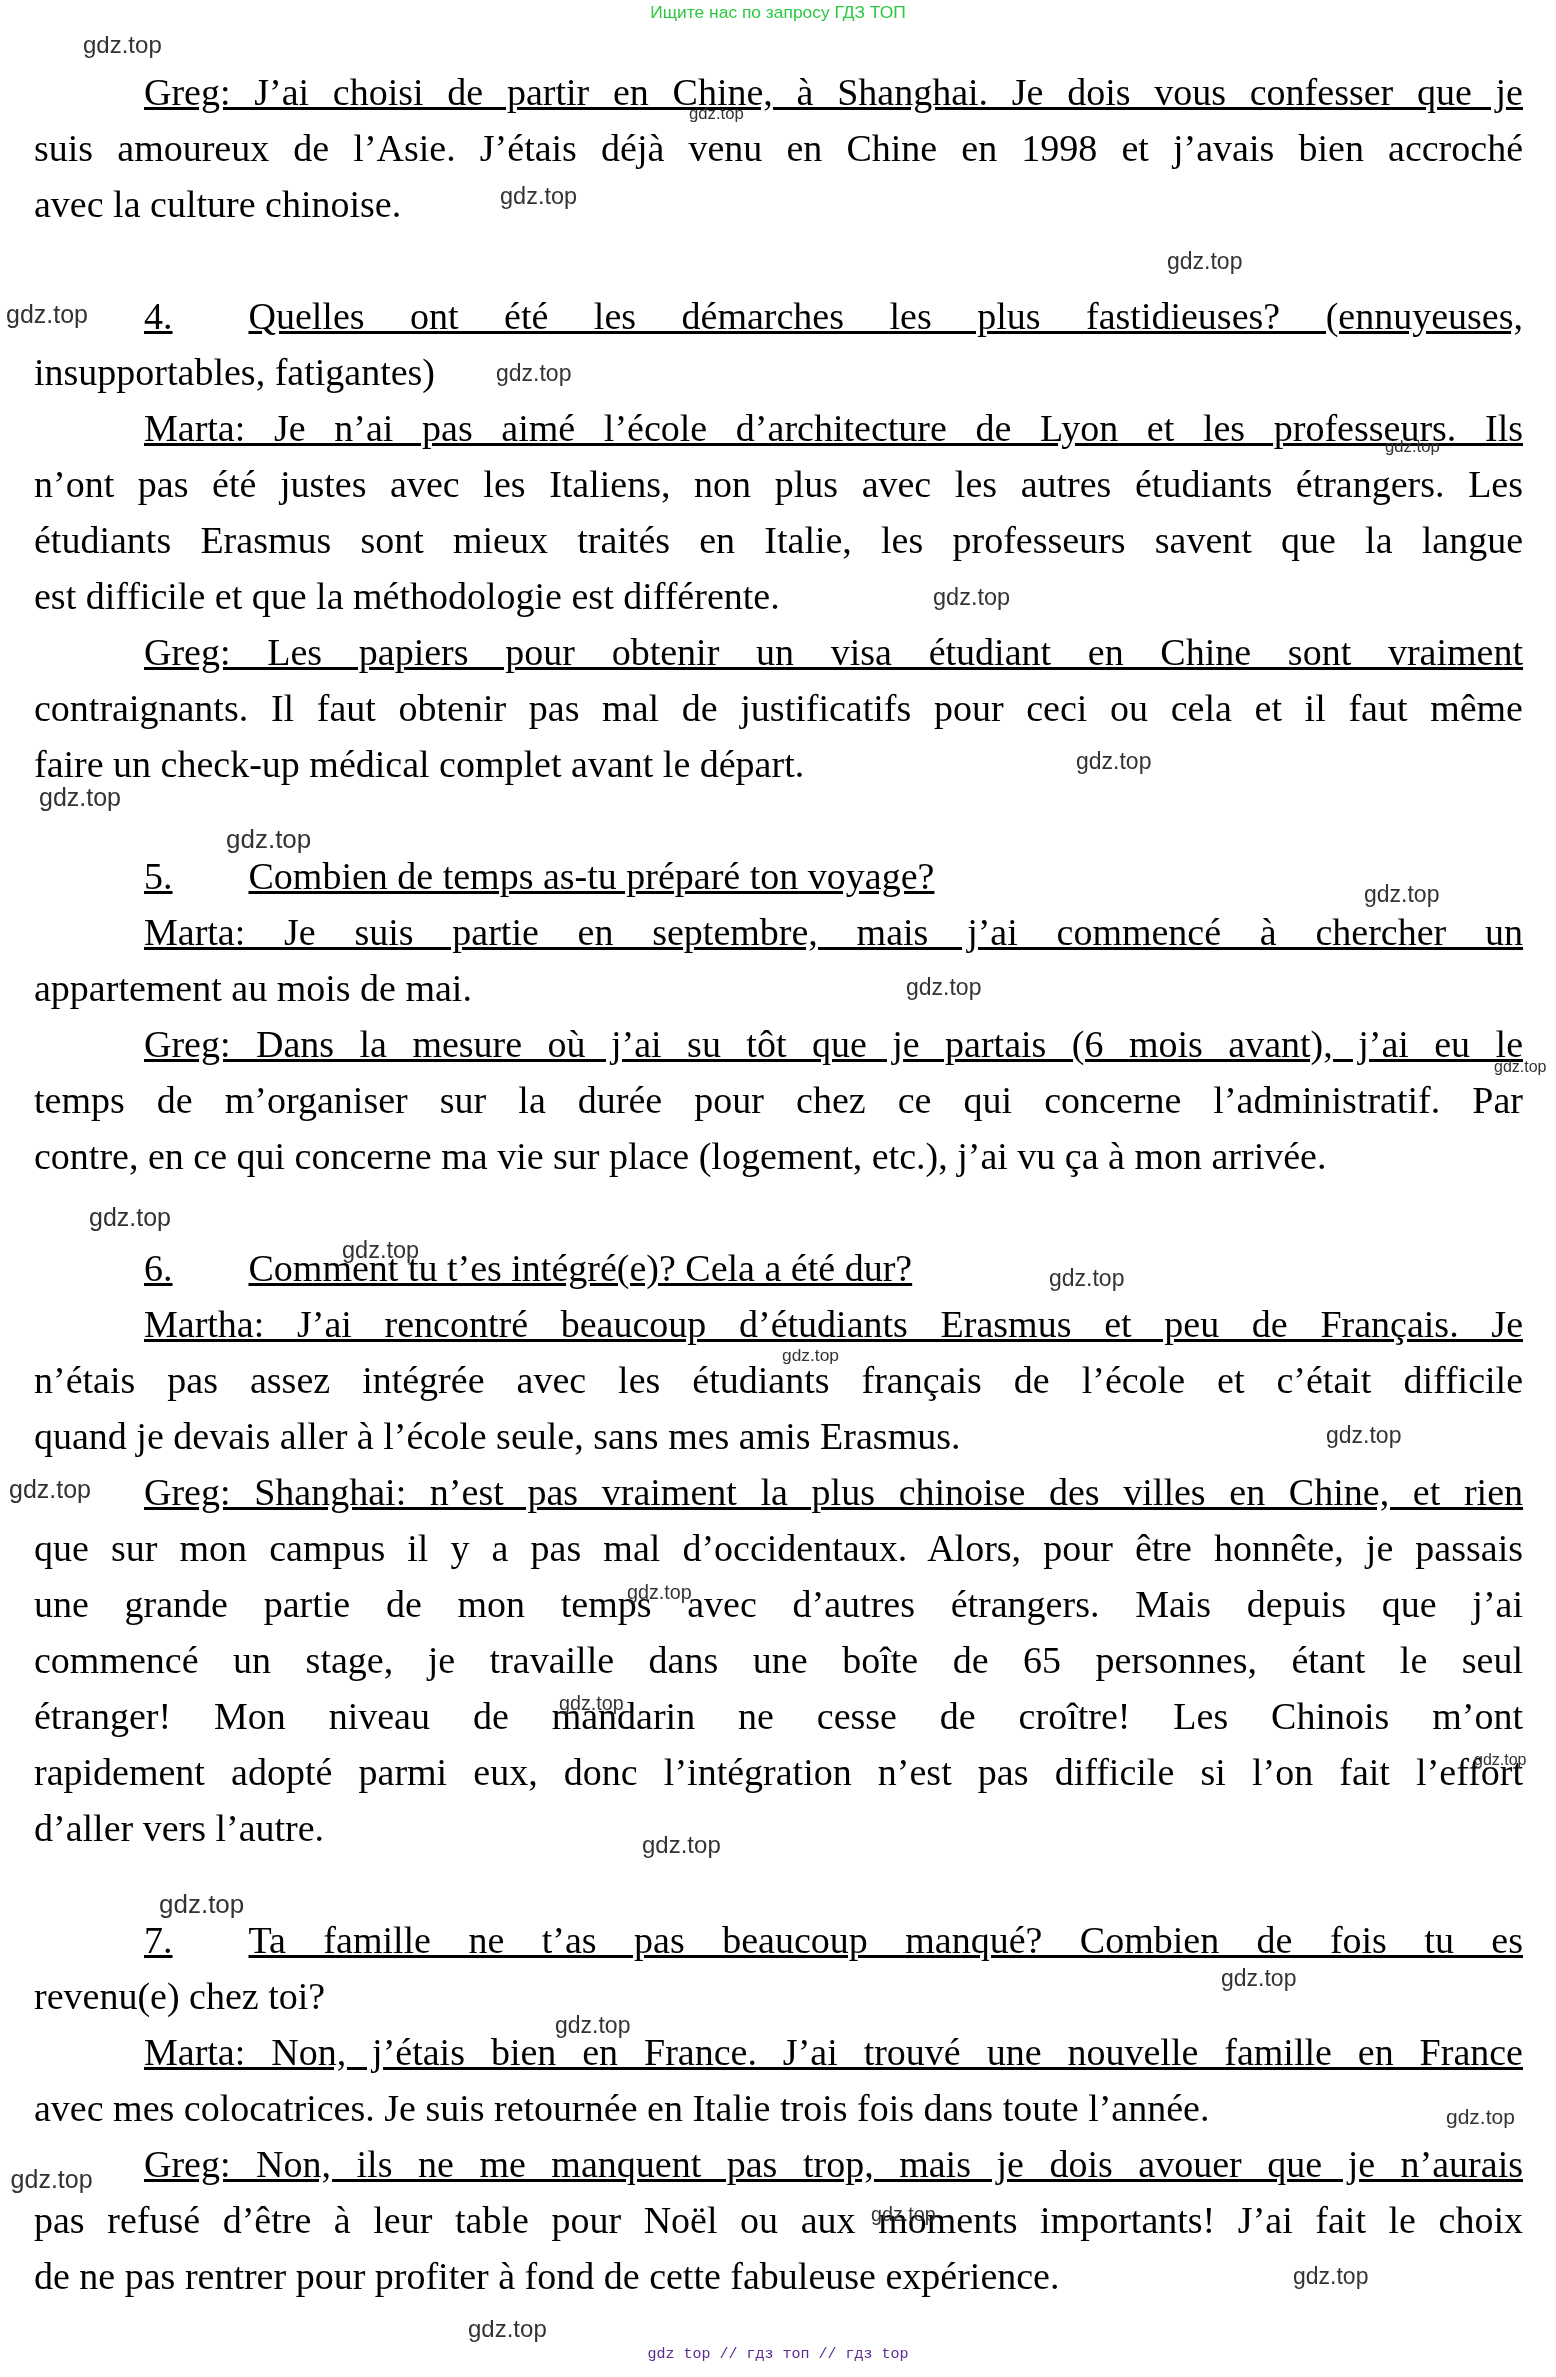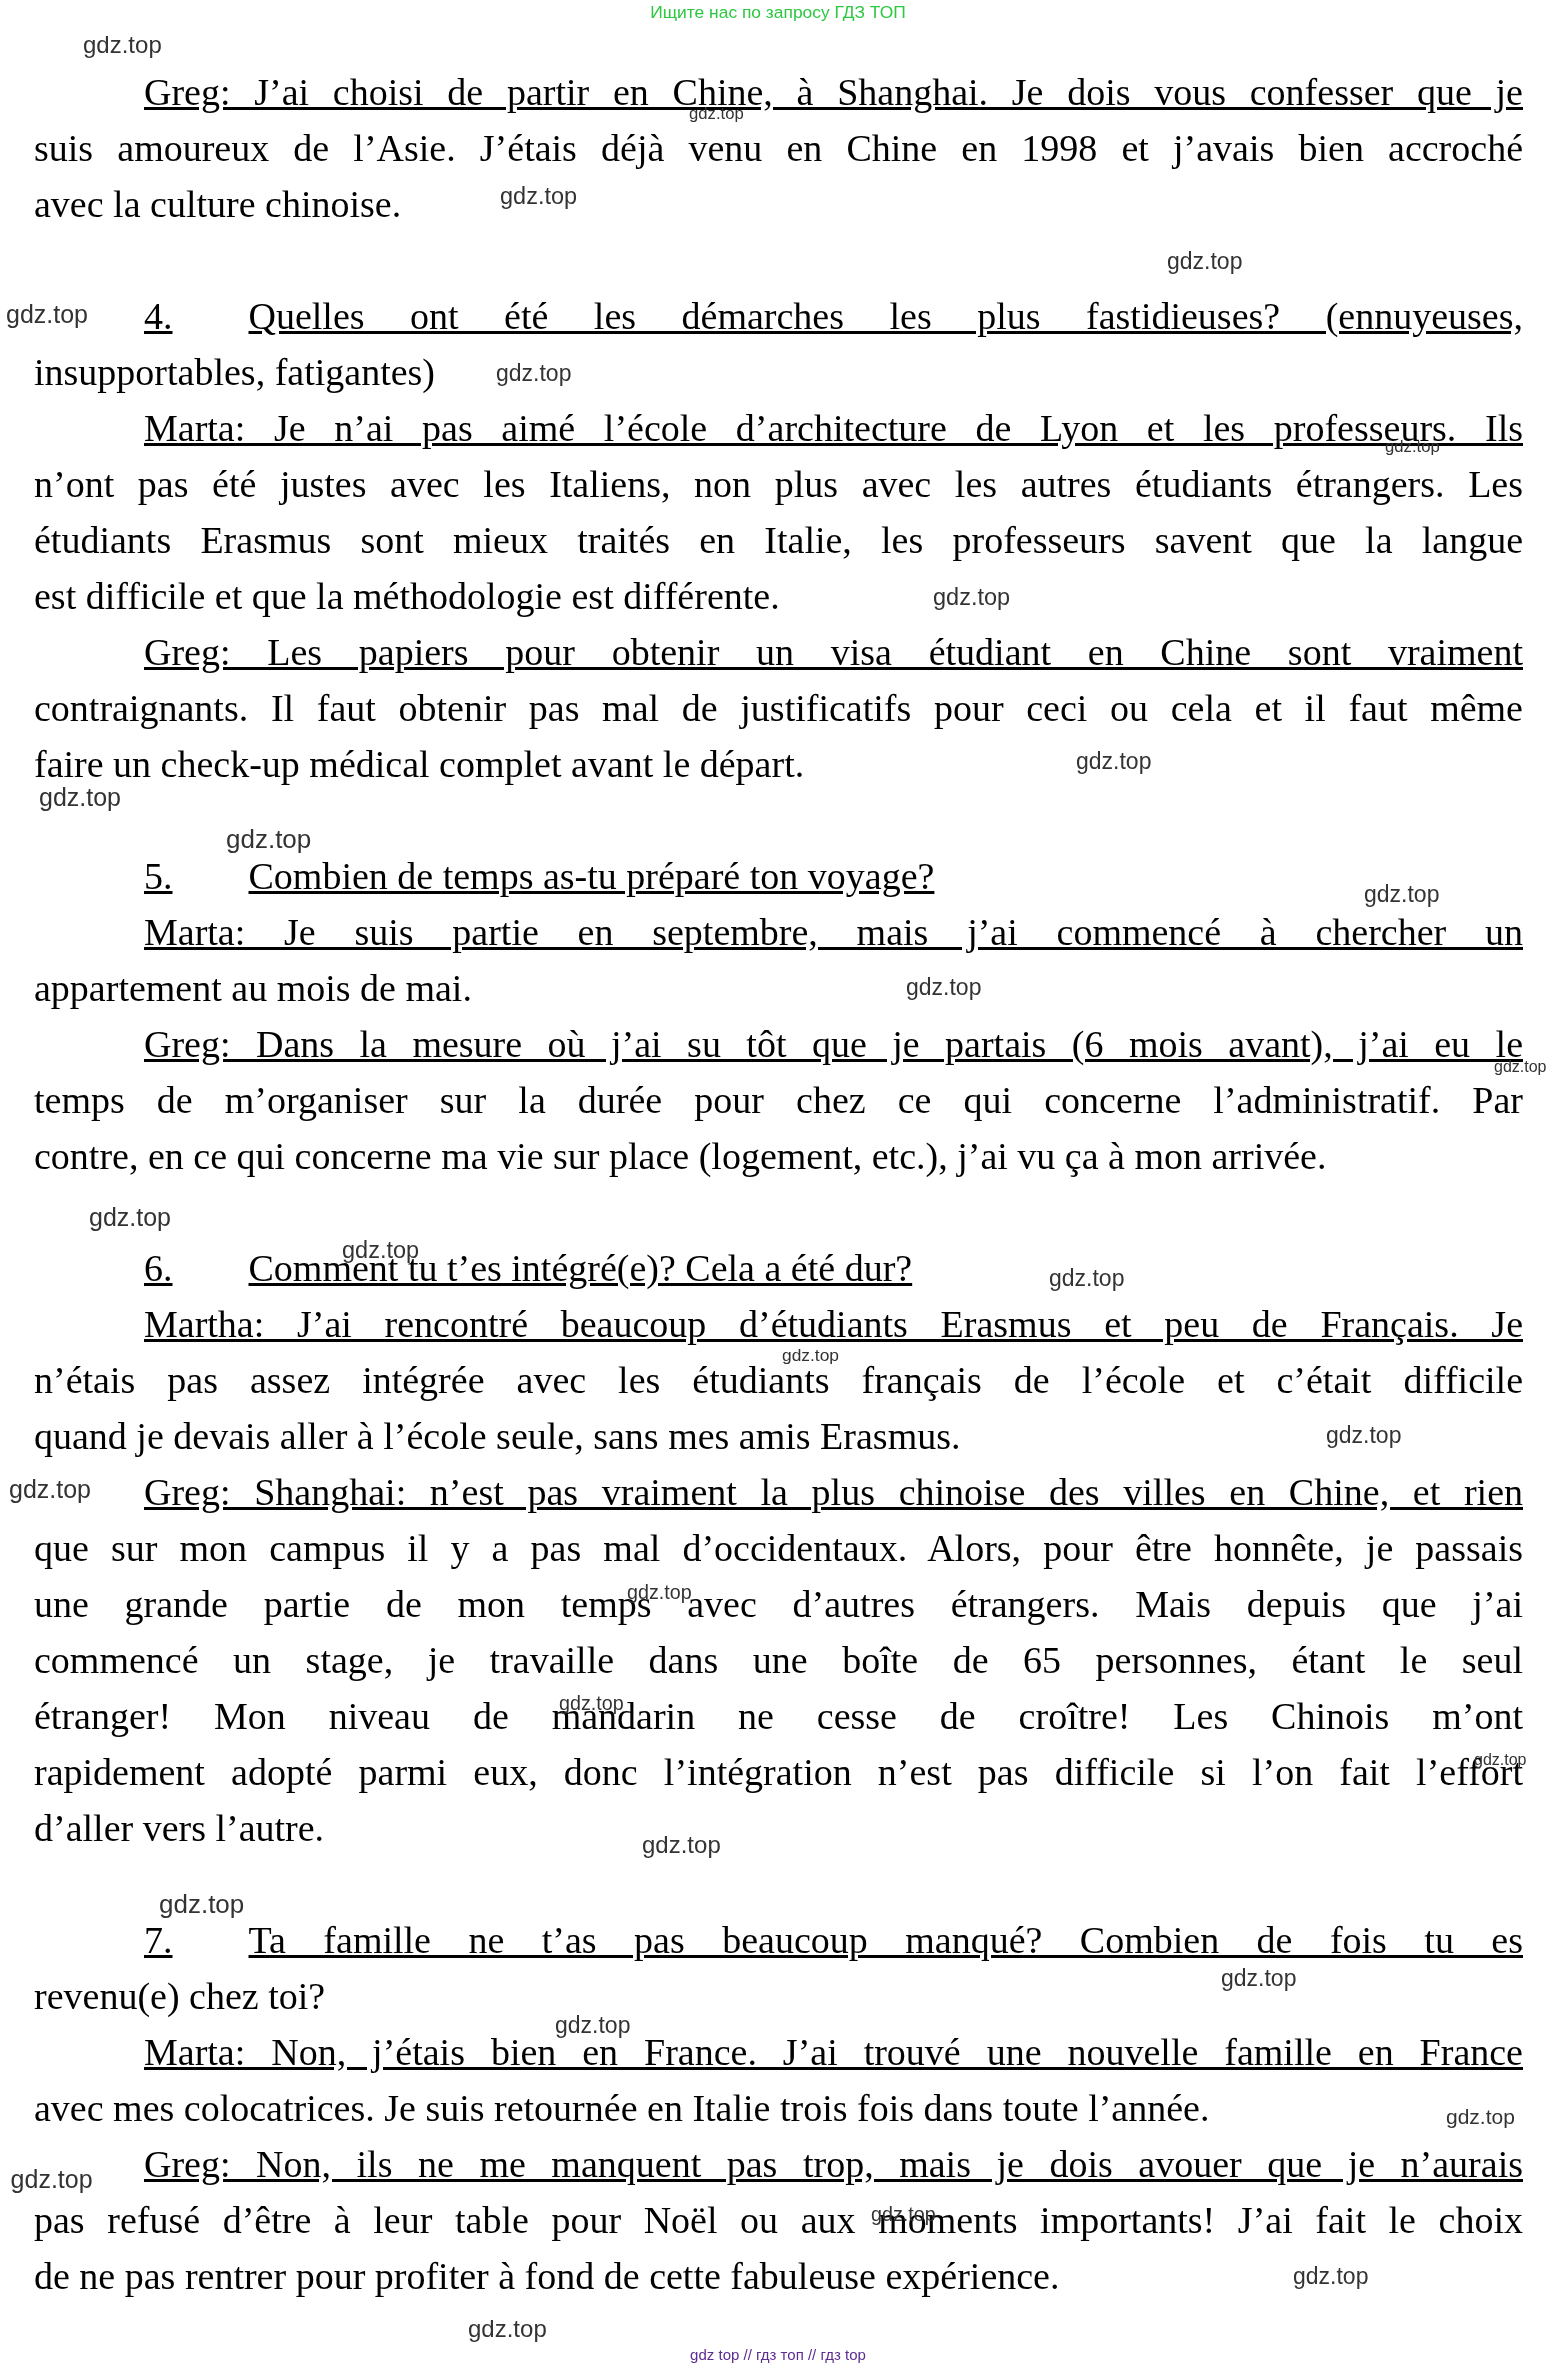--- a/index.html
+++ b/index.html
@@ -11,21 +11,21 @@
     color: var(--text, #000);
   }
   .header-note {
     position: absolute; top: 1.5px; left: 50%; transform: translateX(-50%);
     font-family: "Liberation Sans", "DejaVu Sans", sans-serif;
     font-size: 17.4px; font-weight: 500; color: var(--green, #2bc840);
     white-space: nowrap;
   }
   .footer-note {
     position: absolute; top: 2346px; left: 50%; transform: translateX(-50%);
-    font-family: Liberation Sans, sans-serif;
+    font-family: Liberation Mono, monospace;
     font-size: 15px; color: var(--purple, #5d2c90);
     white-space: nowrap;
   }
   .body-text {
     position: absolute; left: 34px; top: 64px; width: 1489px;
     font-size: 38px; line-height: 56px; color: var(--text, #000);
   }
   .line { height: 56px; overflow: visible; }
   .line.justify { text-align: justify; text-align-last: justify; }
   .line.plain   { text-align: left; }

